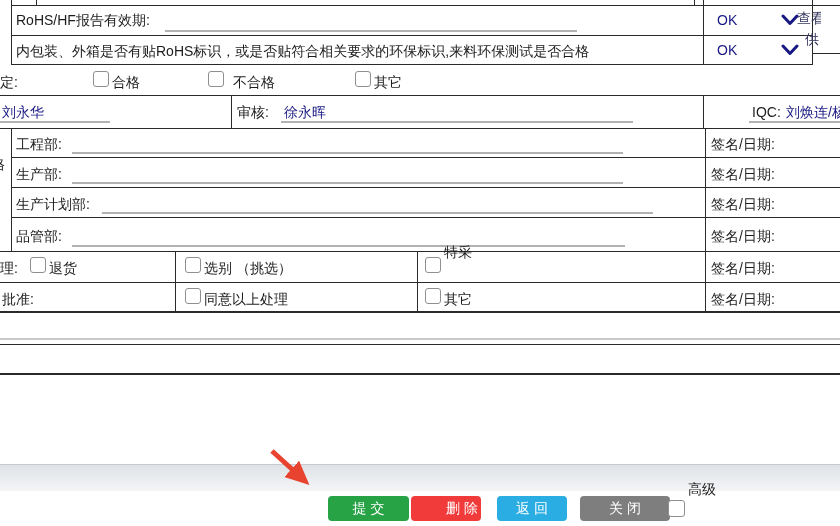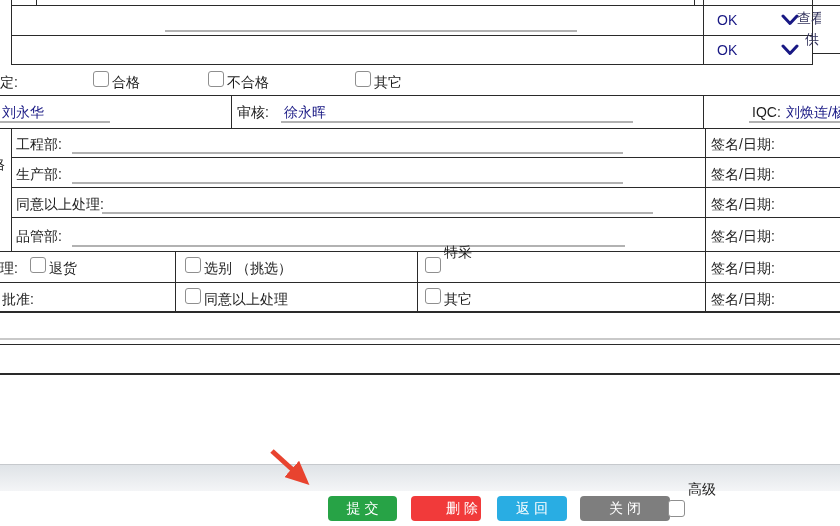--- a/index.html
+++ b/index.html
@@ -48,49 +48,51 @@
     <div class="vline" style="left:812px;top:0;width:1px;height:65px"></div>
     <div class="vline" style="left:231px;top:95px;width:1px;height:34px"></div>
     <div class="vline" style="left:703px;top:95px;width:1px;height:34px"></div>
     <div class="vline" style="left:11px;top:128px;width:1px;height:124px"></div>
     <div class="vline" style="left:705px;top:128px;width:1px;height:124px"></div>
     <div class="vline" style="left:175px;top:251px;width:1px;height:61px"></div>
     <div class="vline" style="left:417px;top:251px;width:1px;height:61px"></div>
     <div class="vline" style="left:705px;top:251px;width:1px;height:61px"></div>
   </div>
 
+  <div class="txt" style="left:16px;top:11px">RoHS/HF报告有效期:</div>
   <div class="uline" style="left:165px;top:30px;width:412px"></div>
   <div class="sel" style="left:703px;top:6px;width:109px;height:29px">
     <span class="txt navy" style="left:14px;top:5px">OK</span>
     <span class="chev" style="left:78px;top:8px">
       <svg width="18" height="13" viewBox="0 0 18 13">
           <path d="M2 2 L9 9.5 L16 2" fill="none" stroke="#181884" stroke-width="3" stroke-linecap="round" stroke-linejoin="round"></path>
         </svg>
     </span>
   </div>
 
+  <div class="txt" style="left:16px;top:42px">内包装、外箱是否有贴RoHS标识，或是否贴符合相关要求的环保标识,来料环保测试是否合格</div>
   <div class="sel" style="left:703px;top:36px;width:109px;height:28px">
     <span class="txt navy" style="left:14px;top:5px">OK</span>
     <span class="chev" style="left:78px;top:8px">
       <svg width="18" height="13" viewBox="0 0 18 13">
           <path d="M2 2 L9 9.5 L16 2" fill="none" stroke="#181884" stroke-width="3" stroke-linecap="round" stroke-linejoin="round"></path>
         </svg>
     </span>
   </div>
 
   <div class="frag" style="left:794px;top:6px;width:27px;height:47px">
     <span class="txt" style="left:3px;top:3px;color:#33335c">查看</span>
     <span class="txt" style="left:11px;top:24px;color:#33335c">供</span>
   </div>
 
   <div class="txt" style="left:0;top:73px">定:</div>
   <span class="cbx" style="left:93px;top:71px"></span>
   <div class="txt" style="left:112px;top:73px">合格</div>
   <span class="cbx" style="left:208px;top:71px"></span>
-  <div class="txt" style="left:227px;top:73px">不合格</div>
+  <div class="txt" style="left:233px;top:73px">不合格</div>
   <span class="cbx" style="left:355px;top:71px"></span>
   <div class="txt" style="left:374px;top:73px">其它</div>
 
   <div class="txt navy" style="left:2px;top:103px">刘永华</div>
   <div class="uline" style="left:0;top:121px;width:110px"></div>
   <div class="txt" style="left:237px;top:103px">审核:</div>
   <div class="txt navy" style="left:284px;top:103px">徐永晖</div>
   <div class="uline" style="left:281px;top:121px;width:352px"></div>
   <div class="txt" style="left:752px;top:103px">IQC:</div>
   <div class="txt navy" style="left:786px;top:103px">刘焕连/杨妹</div>
@@ -99,21 +101,21 @@
   <div class="txt" style="left:-9px;top:155px">格</div>
 
   <div class="txt" style="left:16px;top:135px">工程部:</div>
   <div class="uline" style="left:72px;top:152px;width:551px"></div>
   <div class="txt" style="left:711px;top:135px">签名/日期:</div>
 
   <div class="txt" style="left:16px;top:165px">生产部:</div>
   <div class="uline" style="left:72px;top:182px;width:551px"></div>
   <div class="txt" style="left:711px;top:165px">签名/日期:</div>
 
-  <div class="txt" style="left:16px;top:195px">同意以上处理:</div>
+  <div class="txt" style="left:16px;top:195px">生产计划部:</div>
   <div class="uline" style="left:102px;top:212px;width:551px"></div>
   <div class="txt" style="left:711px;top:195px">签名/日期:</div>
 
   <div class="txt" style="left:16px;top:227px">品管部:</div>
   <div class="uline" style="left:72px;top:245px;width:553px"></div>
   <div class="txt" style="left:711px;top:227px">签名/日期:</div>
 
   <div class="txt" style="left:0;top:259px">理:</div>
   <span class="cbx" style="left:30px;top:257px"></span>
   <div class="txt" style="left:49px;top:259px">退货</div>
@@ -136,20 +138,20 @@
     <svg width="76" height="58" viewBox="0 0 76 58">
       <defs>
         <marker id="ah" markerUnits="userSpaceOnUse" markerWidth="24" markerHeight="22" refX="18" refY="11" orient="auto">
           <path d="M0,0 L24,11 L0,22 z" fill="#e8432f" style="fill: rgb(232, 67, 47);"></path>
         </marker>
       </defs>
       <path d="M14,7 L47,37" fill="none" stroke="#e8432f" stroke-width="5" marker-end="url(#ah)" style="stroke: rgb(232, 67, 47);"></path>
     </svg>
   </div>
 
-  <button class="btn" style="left: 328px; width: 69px; background-color: rgb(39, 163, 70);">提 交</button>
+  <button class="btn" style="left: 328px; width: 81px; background-color: rgb(39, 163, 70);">提 交</button>
   <button class="btn" style="left: 411px; width: 70px; background-color: rgb(241, 58, 58); padding-left: 32px;">删 除</button>
   <button class="btn" style="left: 497px; width: 70px; background-color: rgb(41, 173, 227);">返 回</button>
   <button class="btn" style="left: 580px; width: 90px; background-color: rgb(126, 126, 126);">关 闭</button>
   <span class="cbx" style="left:668px;top:500px;width:17px;height:17px"></span>
   <div class="txt" style="left:688px;top:480px">高级</div>
 
 </div>
 
 </body></html>

